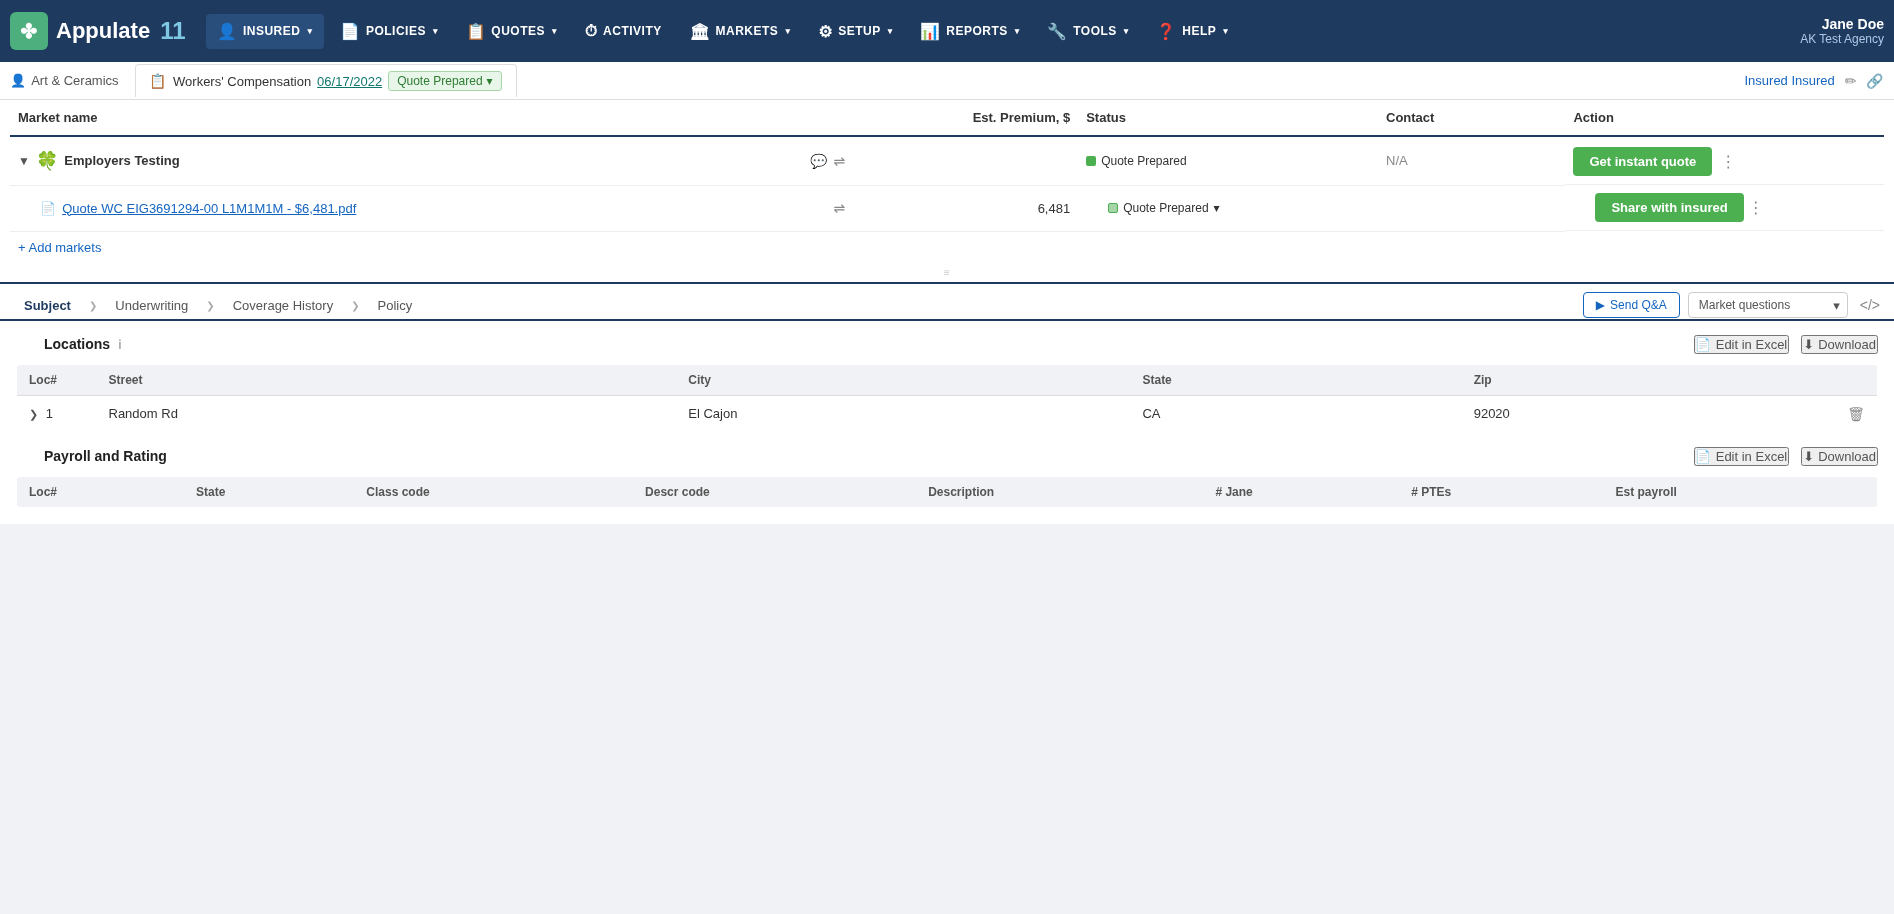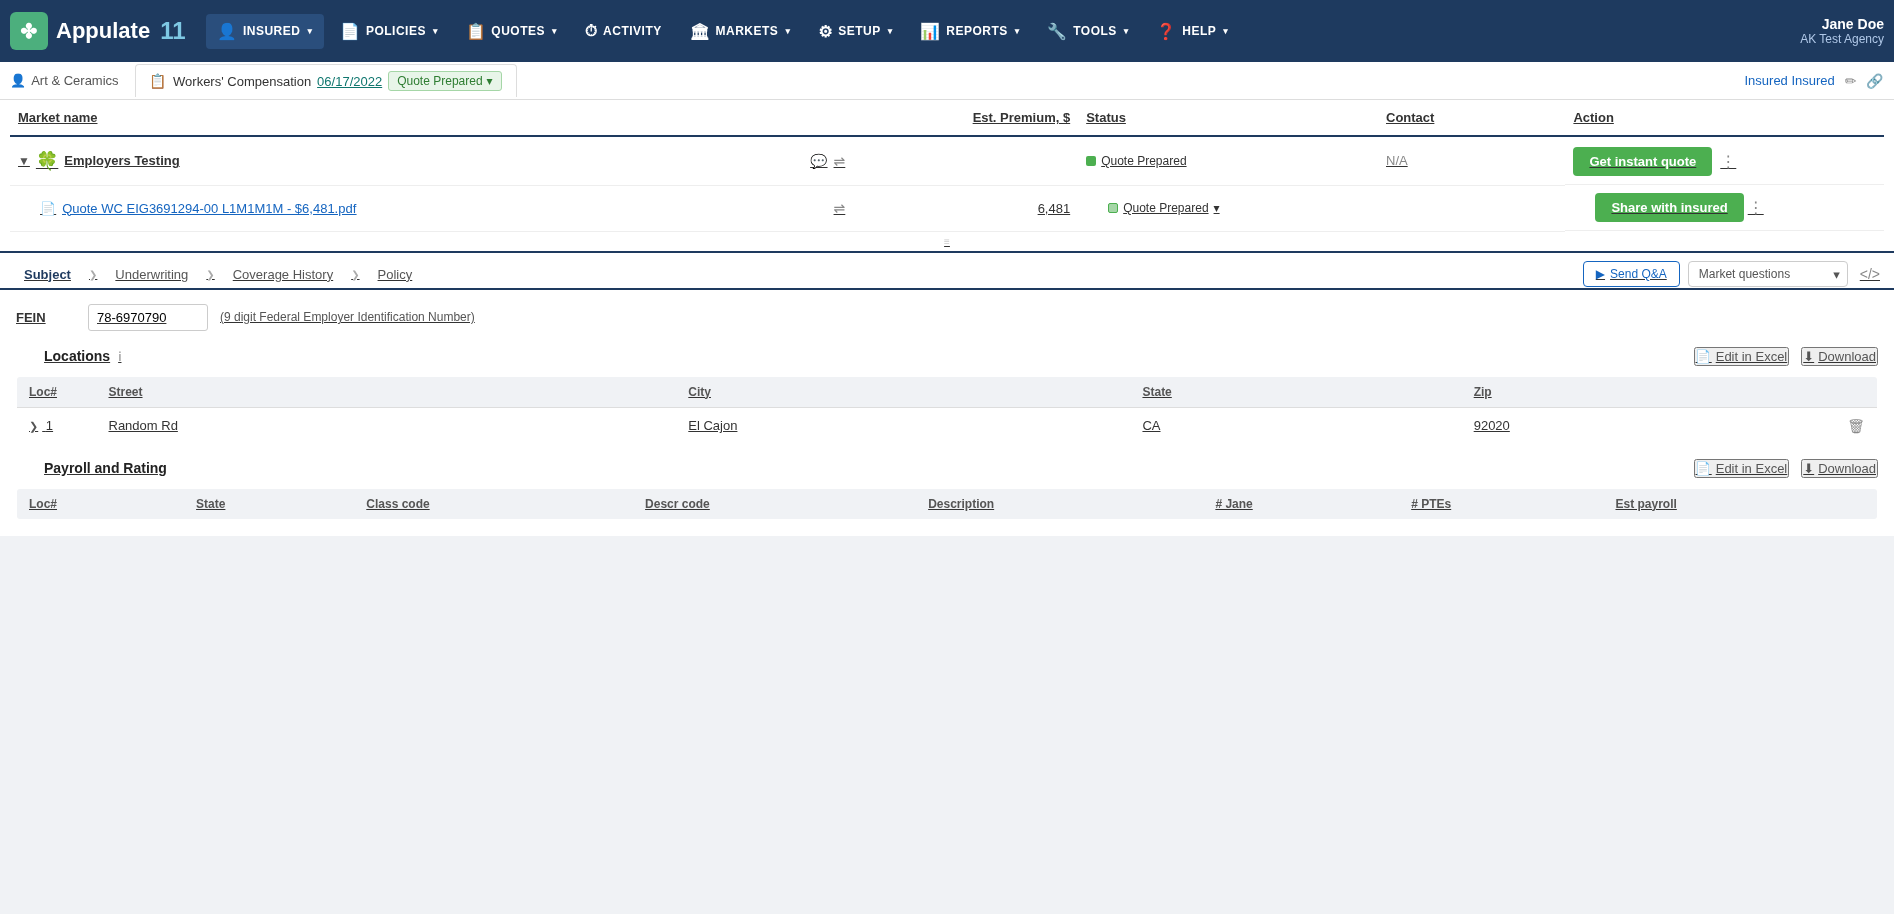--- a/index.html
+++ b/index.html
@@ -105,21 +105,20 @@
       display: flex; align-items: center; gap: 10px;
     }
     .insured-name-link { color: #1565c0; font-size: 13px; cursor: pointer; text-decoration: none; }
     .edit-icon { color: #888; font-size: 14px; cursor: pointer; }
     .share-icon-nav { color: #888; font-size: 14px; cursor: pointer; }
 
     
     .main-content {
       padding: 0;
       background: #fff;
-      text-decoration: underline;
     }
 
     
     .market-table-wrap {
       border-bottom: 2px solid #1e3a5f;
       padding: 0 10px;
     }
     .market-table {
       width: 100%;
       border-collapse: collapse;
@@ -446,20 +445,25 @@
               <span style="cursor:pointer;">▾</span>
             </div>
           </td>
           <td></td>
           <td style="display:flex;align-items:center;gap:0;padding-top:8px;">
             <button class="btn-green">Share with insured</button>
             <button class="more-btn">⋮</button>
           </td>
         </tr>
 
+        <tr class="add-markets-row">
+          <td colspan="5">
+            <button class="add-markets-btn">+ Add markets</button>
+          </td>
+        </tr>
       </tbody>
     </table>
     <div class="scroll-hint">≡</div>
   </div>
 
   <div class="tabs-bar">
     <div class="tab-item active">
       <span>Subject</span>
     </div>
     <span class="tab-chevron">❯</span>
@@ -484,25 +488,20 @@
           <option>Market questions</option>
         </select>
       </div>
       <button class="code-btn">
         <span>&lt;/&gt;</span>
       </button>
     </div>
   </div>
 
   <div class="form-section">
-    <div class="fein-row">
-      <span class="fein-label">FEIN</span>
-      <input class="fein-input" type="text" value="78-6970790" style="">
-      <span class="fein-hint">(9 digit Federal Employer Identification Number)</span>
-    </div>
 
     <div>
       <div class="section-header">
         <span class="section-title">Locations</span>
         <span class="help-icon">ℹ</span>
         <div class="section-actions">
           <button class="action-link">
             <span>📄</span>
             <span>Edit in Excel</span>
           </button>

